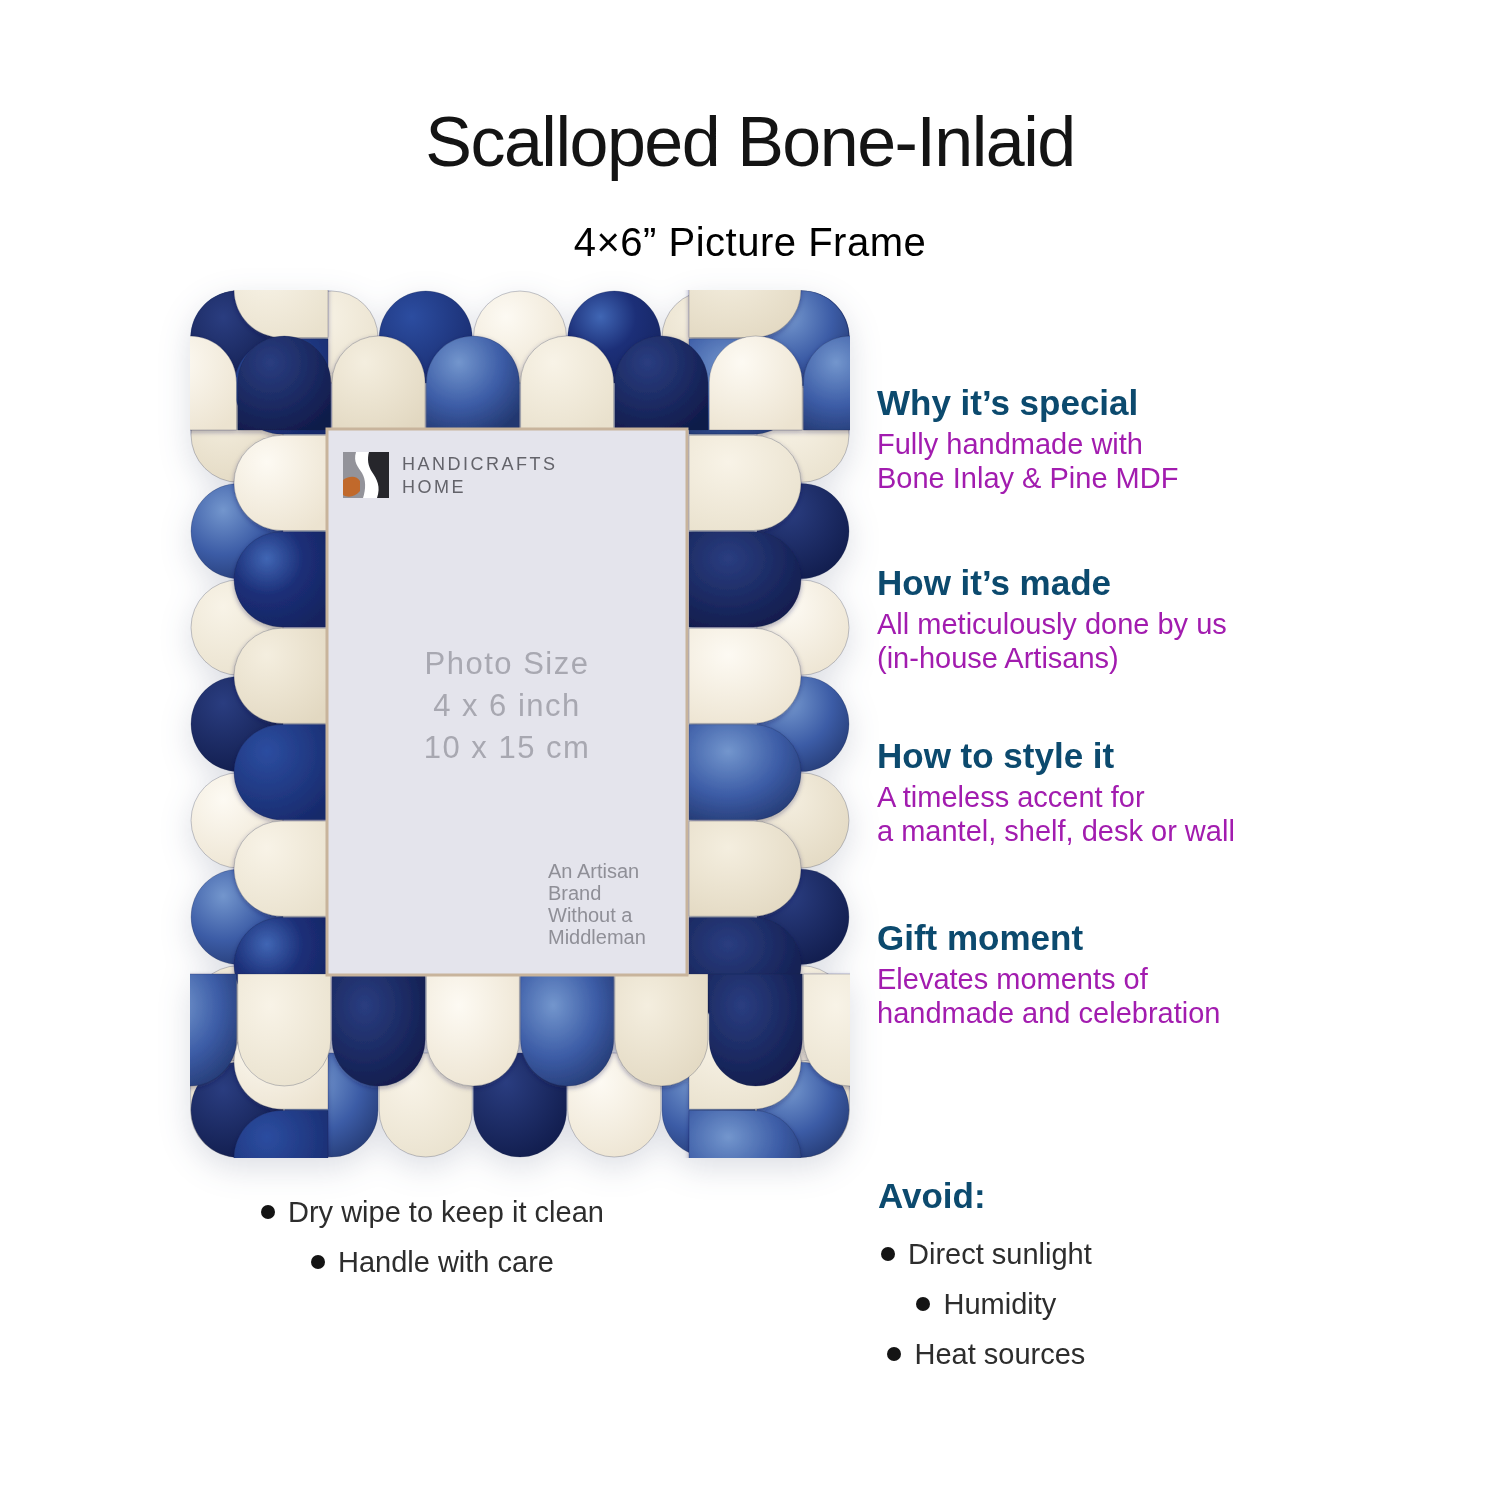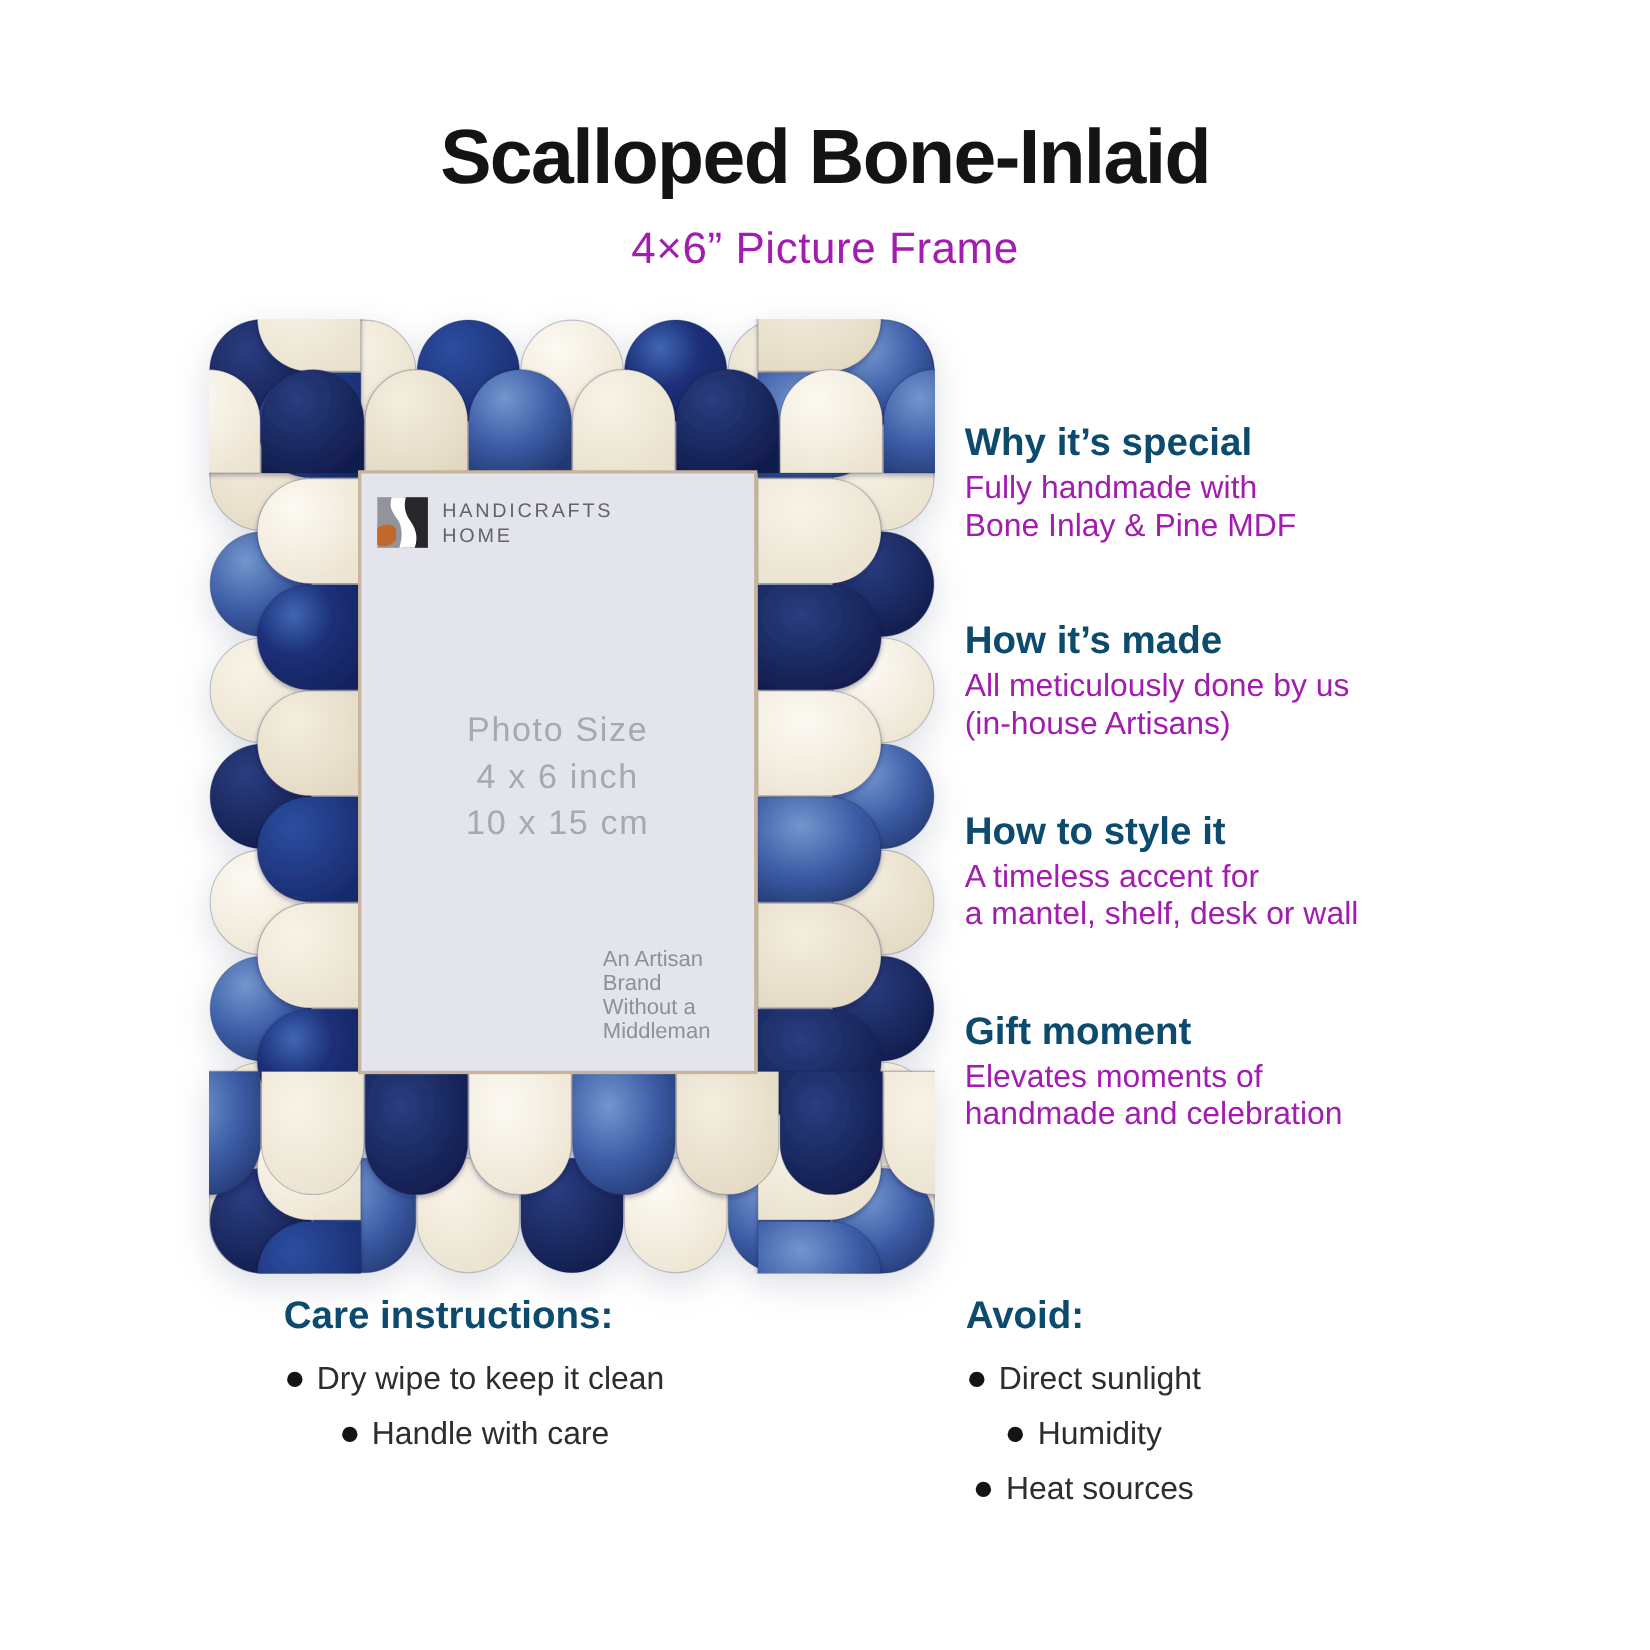--- a/index.html
+++ b/index.html
@@ -1,21 +1,21 @@
 <!DOCTYPE html>
 <html><head>
 <meta charset="utf-8">
 <style>
   html,body{margin:0;padding:0;background:#ffffff;}
   .canvas{position:relative;width:1500px;height:1500px;background:#ffffff;overflow:hidden;
           font-family:"Liberation Sans","DejaVu Sans",sans-serif;color:#1a1a1a;}
   .page-title{position:absolute;top:106px;left:0;width:100%;text-align:center;
-              font-size:70px;font-weight:700;letter-spacing:-1.5px;color:#141414;line-height:1.05;margin:0;}
-  .page-subtitle{position:absolute;top:204px;left:0;width:100%;text-align:center;
-              font-size:40px;font-weight:400;color:#a21caf;letter-spacing:.5px;}
+              font-size:70px;font-weight:400;letter-spacing:-1.5px;color:#141414;line-height:1.05;margin:0;}
+  .page-subtitle{position:absolute;top:220px;left:0;width:100%;text-align:center;
+              font-size:40px;font-weight:400;color:#000000;letter-spacing:.5px;}
   .product{position:absolute;left:190px;top:290px;width:660px;height:868px;}
   .product svg{filter:drop-shadow(0 10px 16px rgba(40,50,90,.16));}
   .feature{position:absolute;left:877px;width:480px;}
   .feature h2,.list-block h2{margin:0;font-size:35px;font-weight:700;color:#0c4a6e;line-height:42px;}
   .feature p{margin:3px 0 0 0;font-size:29px;line-height:34px;color:#a21caf;white-space:pre-line;}
   .list-block{position:absolute;top:1175px;}
   .list-item{display:flex;align-items:flex-start;margin-top:16px;justify-content:center;}
   .list-item.first{margin-top:20px;}
   .dot{flex:0 0 auto;width:14px;height:14px;border-radius:50%;background:#141414;margin:10px 13px 0 3px;}
   .label{font-size:29px;line-height:34px;color:#2d2d2d;}
@@ -180,21 +180,20 @@
     <p>A timeless accent for
 a mantel, shelf, desk or wall</p>
   </div>
   <div class="feature" style="top:917px">
     <h2>Gift moment</h2>
     <p>Elevates moments of
 handmade and celebration</p>
   </div>
 
   <div class="list-block" style="left:258px">
-    <h2>Care instructions:</h2>
     <div class="list-item first">
       <span class="dot"></span>
       <span class="label">Dry wipe to keep it clean</span>
     </div>
     <div class="list-item">
       <span class="dot"></span>
       <span class="label">Handle with care</span>
     </div>
   </div>
 

